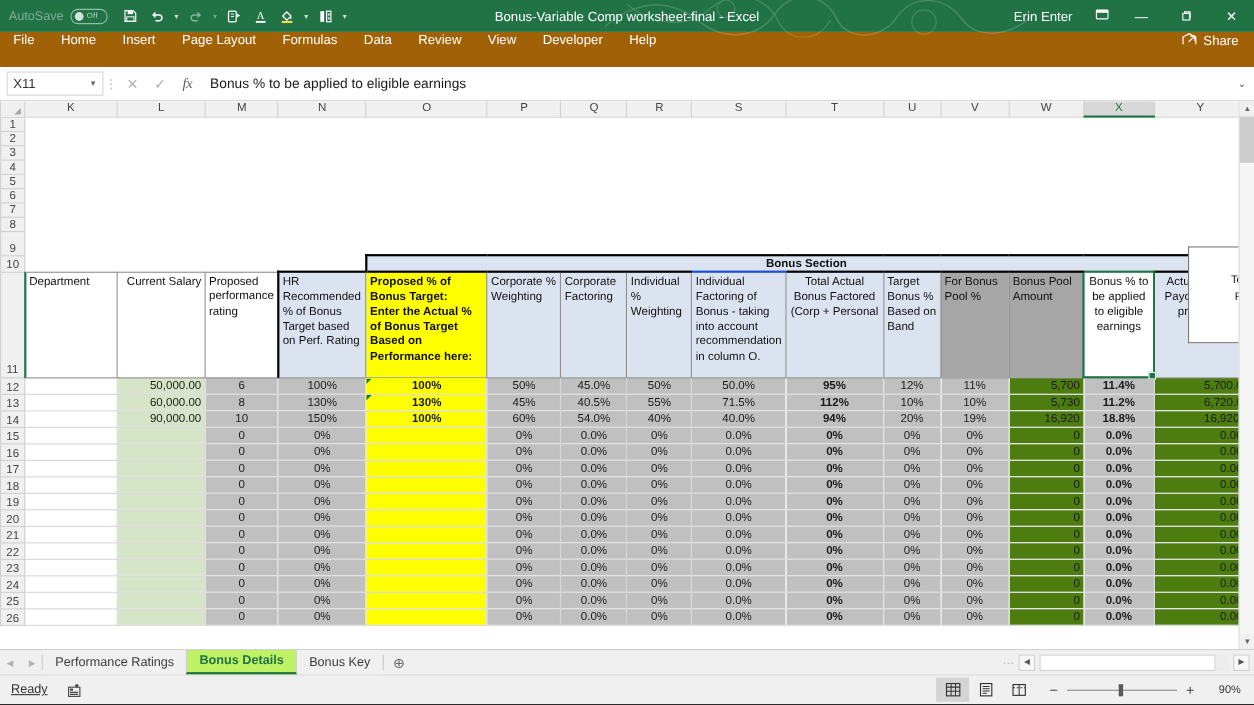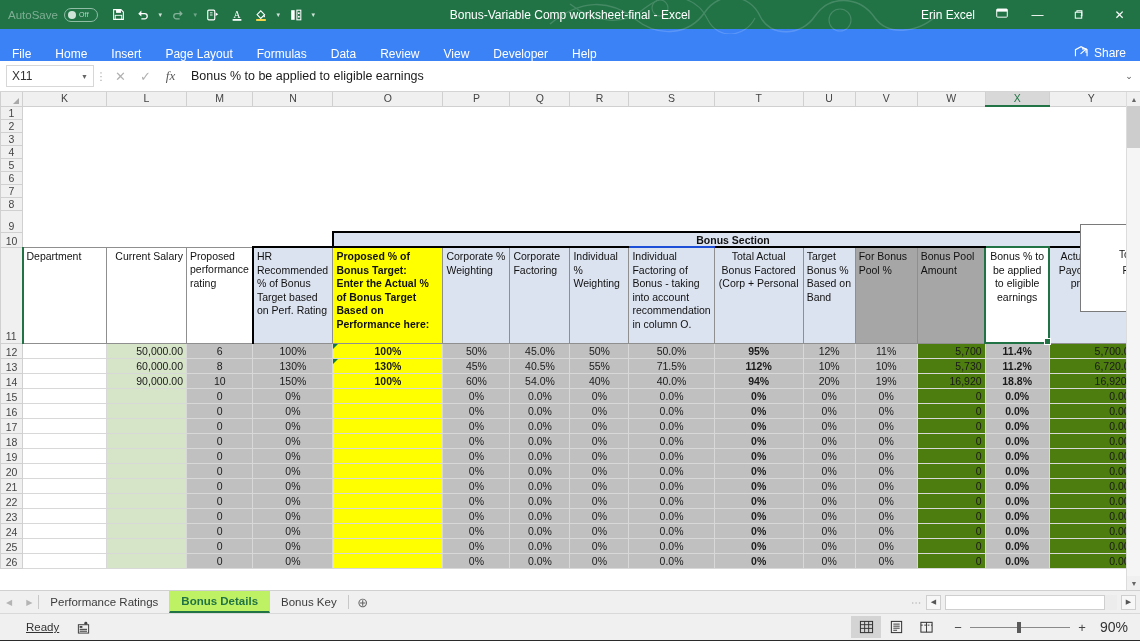--- a/index.html
+++ b/index.html
@@ -42,21 +42,21 @@
   .wbtn {
     width: 41px; height: 29px; display: flex; align-items: center; justify-content: center;
     font-size: 12px; cursor: pointer;
   }
   .swirl {
     position: absolute; right: 180px; top: -6px; width: 420px; height: 40px;
     opacity: .16; pointer-events: none;
   }
   
   .ribbonbar {
-    height: 32px; background: #3b82f6; display: flex; align-items: flex-end;
+    height: 32px; background: #a16207; display: flex; align-items: flex-start;
     color: #fff; font-size: 12px;
   }
   .rtab {
     padding: 0 12px; display: flex; align-items: center; cursor: pointer; white-space: nowrap;
   }
   .tellme {
     display: flex; align-items: center; gap: 5px; padding: 0 12px; cursor: pointer;
     font-size: 12px; font-style: normal;
   }
   .share {
@@ -200,36 +200,36 @@
     display: flex; align-items: center; justify-content: center; font-size: 7px; color:#555;
     cursor: pointer;
   }
   .hs-track { width: 172px; height: 15px; background: #ececec; position: relative; }
   .hs-thumb { position:absolute; left: 0; top:0; width: 160px; height: 15px; background: #fff; border: 1px solid #cfcfcf;}
   
   .statusbar {
     height: 27px; background: #f0f0f0; border-top: 1px solid #d9d9d9;
     display: flex; align-items: center; font-size: 11.5px; color: #333;
   }
-  .sb-ready { padding-left: 26px; text-decoration: underline; }
+  .sb-ready { padding-left: 10px; text-decoration: underline; }
   .sb-icon { margin-left: 18px; display:flex; align-items:center; }
   .sb-right { margin-left: auto; display: flex; align-items: center; padding-right: 12px; gap: 0; }
   .view-btn {
     width: 30px; height: 22px; display: flex; align-items: center; justify-content: center;
     cursor: pointer;
   }
   .view-btn.on { background: #d4d4d4; }
   .zoom-ctrl { display: flex; align-items: center; gap: 7px; margin-left: 12px; }
   .zoom-sign { font-size: 13px; color: #444; cursor: pointer; width: 10px; text-align:center;}
   .zoom-track { width: 100px; height: 1px; background: #8a8a8a; position: relative; }
   .zoom-thumb {
     position: absolute; left: 47px; top: -5px; width: 4px; height: 11px; background: #5a5a5a;
     cursor: pointer;
   }
-  .zoom-val { width: 34px; text-align: right; font-size: 14px; }
+  .zoom-val { width: 34px; text-align: right; font-size: 10px; }
   .taskbar-strip { height: 5px; background: #2b2b2b; }
 </style>
 </head>
 <body>
 
 <div class="titlebar">
   <svg class="swirl" viewBox="0 0 420 40">
     <path d="M10,30 C40,5 70,5 95,25 C120,45 150,40 165,18 C180,-4 210,0 220,22 C230,44 262,42 275,22 C290,0 320,2 335,24 C348,42 380,40 400,18" stroke="#fff" fill="none" stroke-width="1.4"></path>
     <path d="M30,10 C55,30 85,32 105,14 C130,-6 158,4 168,26 C178,46 205,44 215,24" stroke="#fff" fill="none" stroke-width="1.1"></path>
     <circle cx="300" cy="26" r="11" stroke="#fff" fill="none" stroke-width="1.1"></circle>
@@ -293,21 +293,21 @@
           <rect x="10.3" y="5" width="1.9" height="1.9" fill="#fff"></rect>
           <rect x="10.3" y="9" width="1.9" height="1.9" fill="#fff"></rect>
         </svg>
     </span>
     <span class="qcaret">▾</span>
   </div>
 
   <div class="title-center">Bonus-Variable Comp worksheet-final  -  Excel</div>
 
   <div class="title-right">
-    <span class="username">Erin Excel</span>
+    <span class="username">Erin Enter</span>
     <span class="ribbon-opt">
       <svg width="14" height="13" viewBox="0 0 16 16">
           <rect x="1.5" y="2.5" width="13" height="10" rx="1" fill="none" stroke="#fff" stroke-width="1.2"></rect>
           <rect x="1.5" y="2.5" width="13" height="3.2" fill="#fff"></rect>
         </svg>
     </span>
     <span class="wbtn">—</span>
     <span class="wbtn">
       <svg width="11" height="11" viewBox="0 0 12 12">
           <rect x="2.5" y="3.5" width="7" height="6.5" fill="none" stroke="#fff" stroke-width="1.1"></rect>

